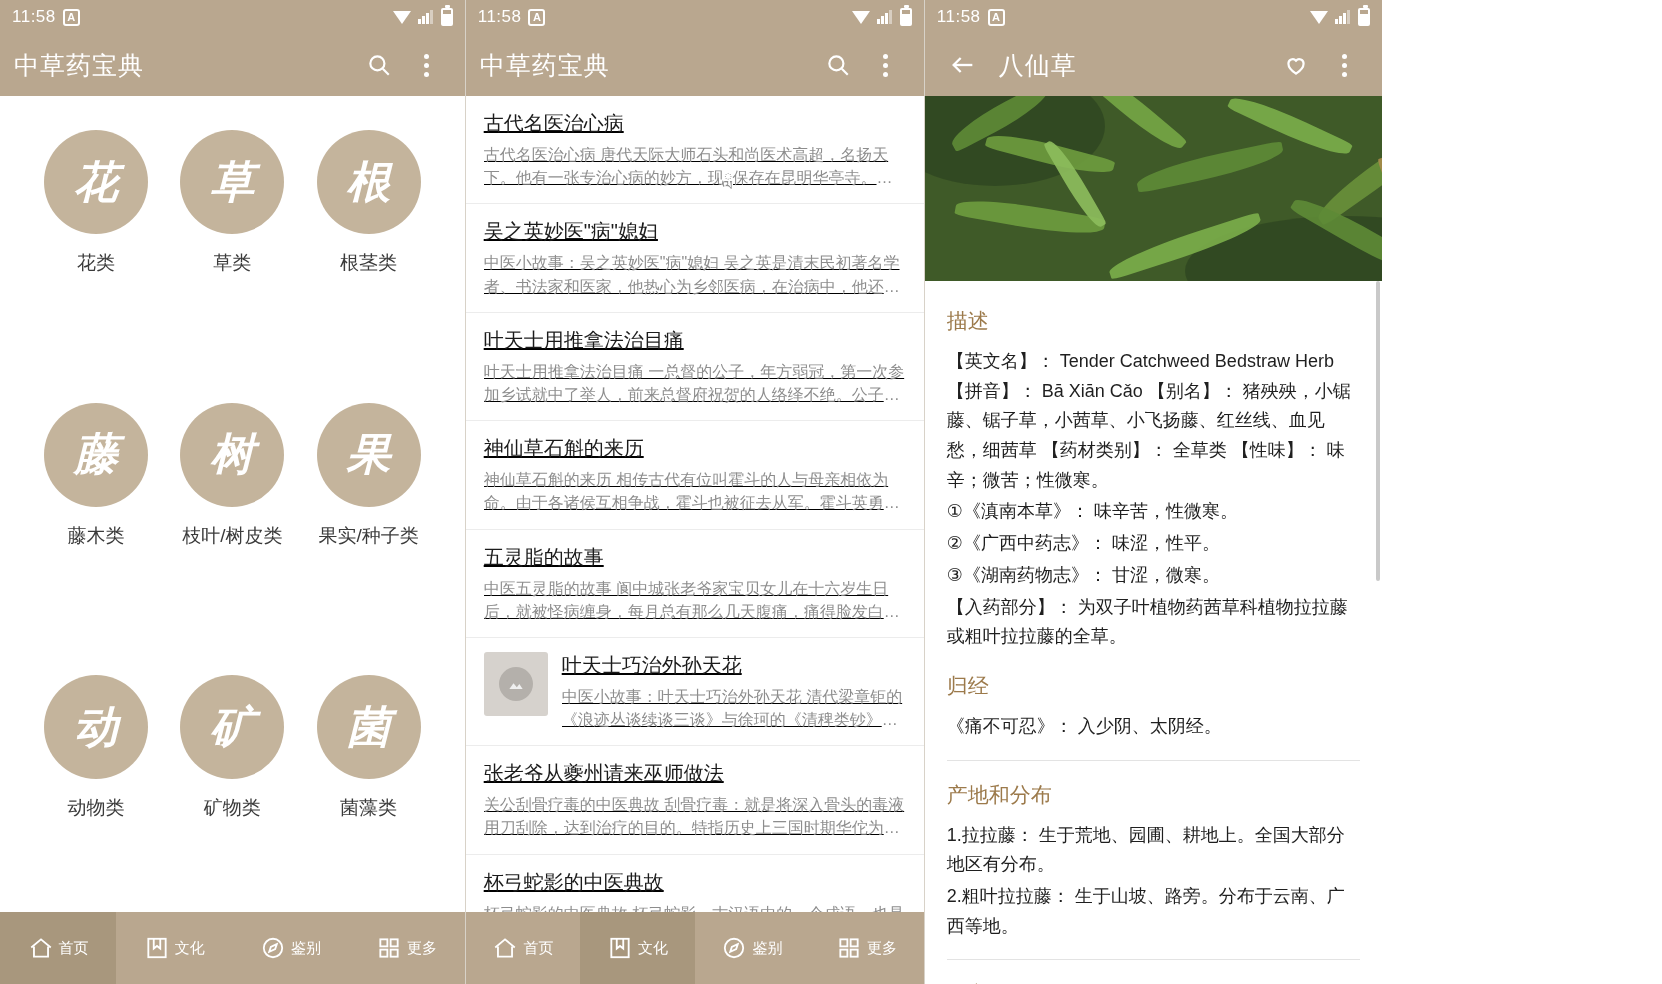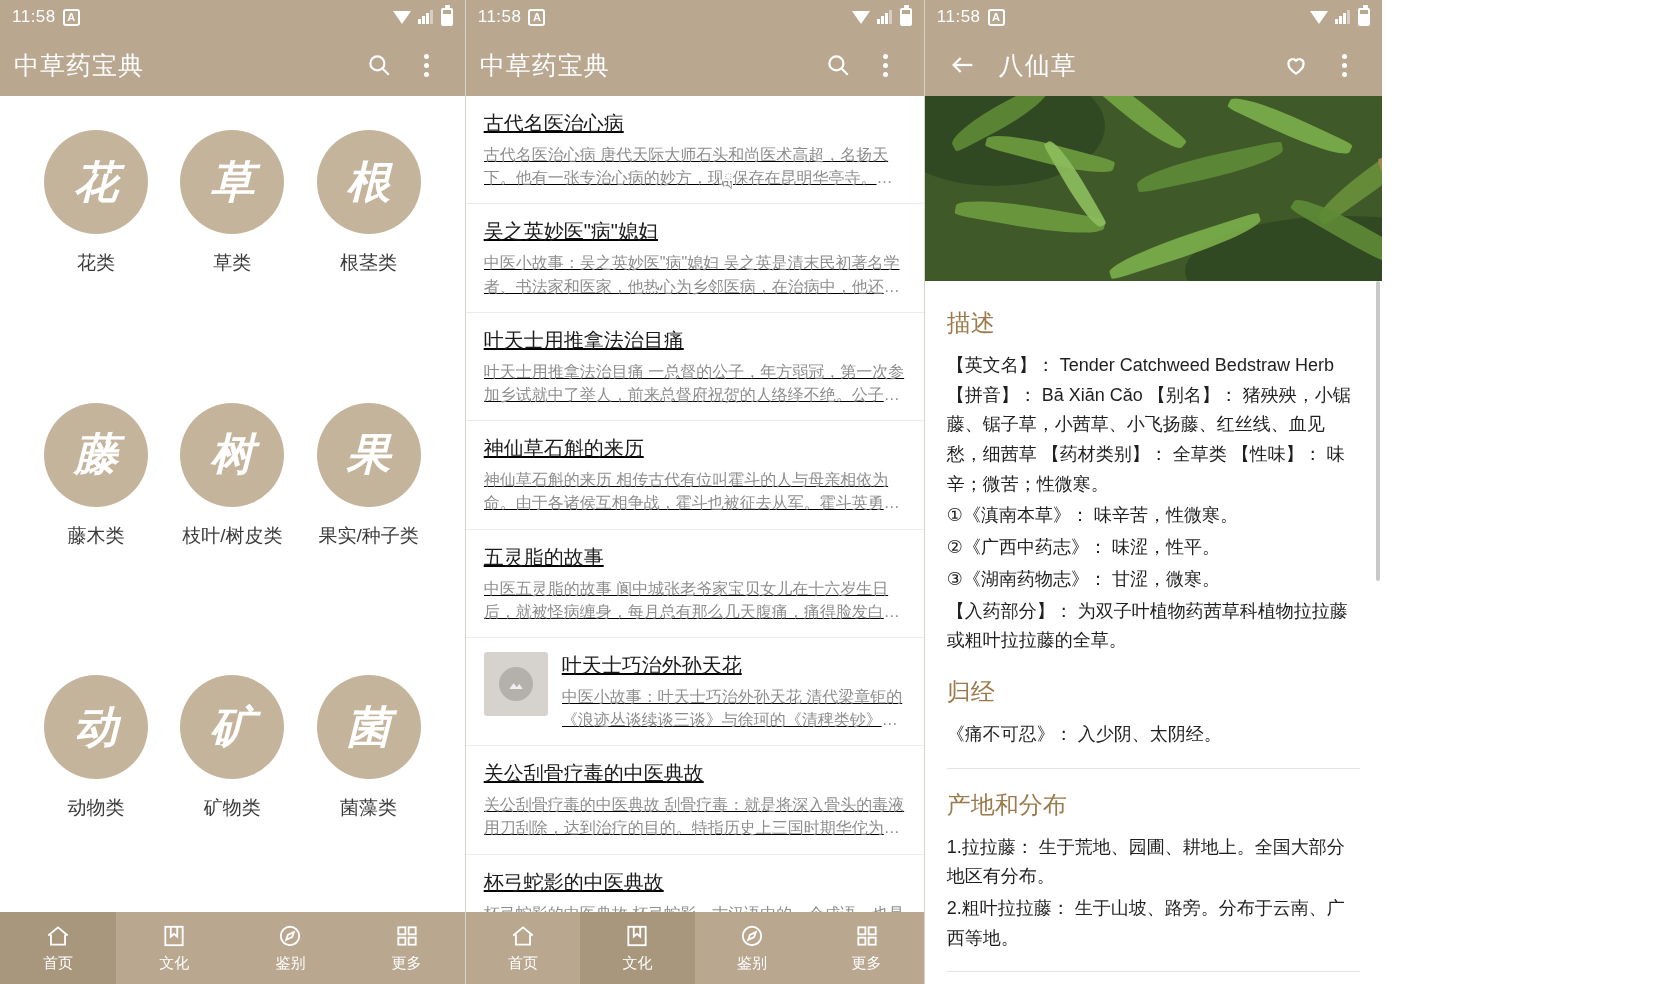--- a/index.html
+++ b/index.html
@@ -84,21 +84,21 @@
     font-style: italic; font-weight: bold;
   }
   .cat-label { margin-top: 16px; font-size: 19px; color: #3b3b3b; }
 
   
   .bottomnav {
     position: absolute; left: 0; bottom: 0; width: 100%; height: 72px;
     background: #b9a78f; display: flex; align-items: stretch;
   }
   .nav-item {
-    flex: 1; display: flex; flex-direction: column; align-items: center; justify-content: center;
+    flex: 1; display: flex; flex-direction: row; align-items: center; justify-content: center;
     color: #ffffff; gap: 5px; cursor: pointer;
   }
   .nav-item.active { background: #a8977d; }
   .nav-label { font-size: 15px; }
   .nav-ico { width: 26px; height: 26px; display: block; }
 
   
   .list {
     height: calc(984px - 34px - 62px - 72px);
     overflow: hidden; background: #fff; text-decoration: underline;
@@ -132,21 +132,21 @@
     width: 100%; height: 185px; position: relative; overflow: hidden;
     background: #3f5a28;
   }
   .hero .leaf {
     position: absolute; background: #5d8a36; border-radius: 60% 10% 60% 10%;
     opacity: .92;
   }
   .hero .dark { position: absolute; background: #2e4420; border-radius: 50%; opacity: .75; }
   .detail-body { padding: 16px 22px 40px 22px; }
   .sec-head {
-    color: #9c7a4b; font-size: 24px; margin: 20px 0 12px 0; font-family: Liberation Serif, serif;
+    color: #9c7a4b; font-size: 21px; margin: 20px 0 12px 0; font-family: Liberation Serif, serif;
   }
   .sec-head.first { margin-top: 10px; }
   .sec-text { font-size: 18px; color: #1f1f1f; line-height: 1.65; }
   .sec-text p { margin-bottom: 2px; }
   .scrollbar {
     position: absolute; right: 2px; top: 185px; width: 4px; height: 300px;
     background: #c9c9c9; border-radius: 2px;
   }
   .divider { height: 1px; background: #e3e3e3; margin: 18px 0 0 0; }
 </style>
@@ -362,21 +362,21 @@
           </span>
         </div>
         <div class="li-body">
           <div class="li-title">叶天士巧治外孙天花</div>
           <div class="li-snippet">中医小故事：叶天士巧治外孙天花 清代梁章钜的《浪迹丛谈续谈三谈》与徐珂的《清稗类钞》都记载了一代名医叶天士给自己…</div>
         </div>
       </div>
 
       <div class="list-item">
         <div class="li-body">
-          <div class="li-title">关公刮骨疗毒的中医典故</div>
+          <div class="li-title">张老爷从夔州请来巫师做法</div>
           <div class="li-snippet">关公刮骨疗毒的中医典故 刮骨疗毒：就是将深入骨头的毒液用刀刮除，达到治疗的目的。特指历史上三国时期华佗为关羽刮骨疗毒，后来也用刮…</div>
         </div>
       </div>
 
       <div class="list-item">
         <div class="li-body">
           <div class="li-title">杯弓蛇影的中医典故</div>
           <div class="li-snippet">杯弓蛇影的中医典故 杯弓蛇影，古汉语中的一个成语，也是一个典故，出自应劭《风俗通义·怪神》，应郴请杜宣饮酒，挂在墙上的弓映在酒杯里…</div>
         </div>
       </div>

